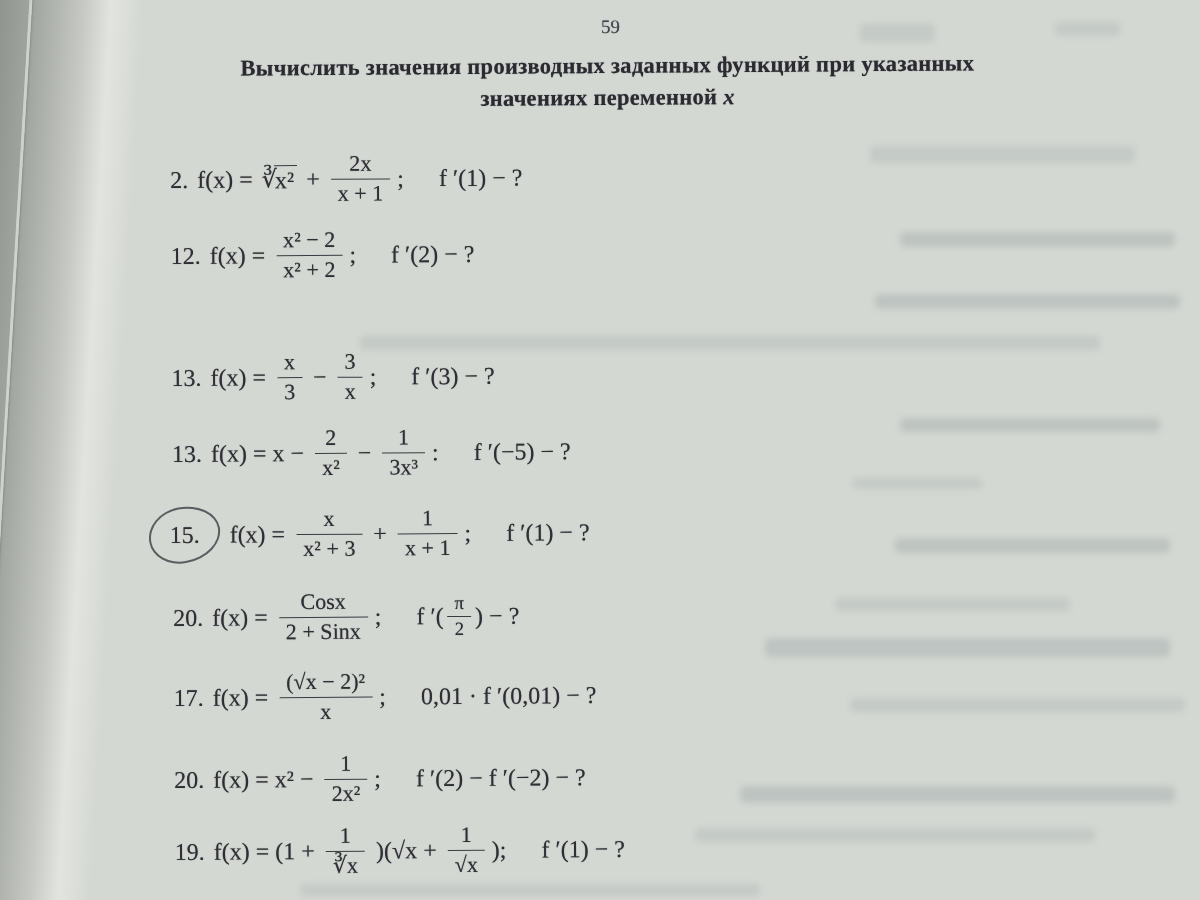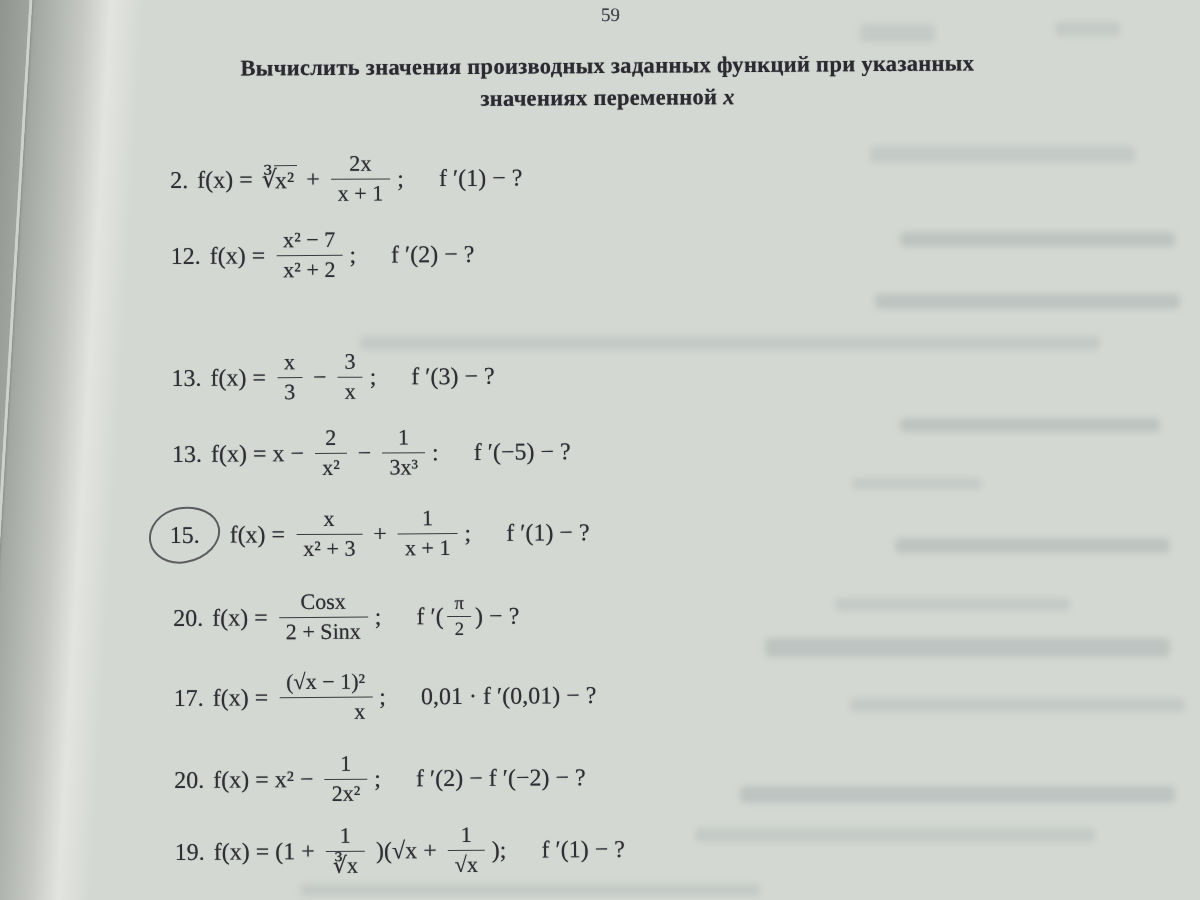--- a/index.html
+++ b/index.html
@@ -23,40 +23,40 @@
     transform:rotate(3.4deg);transform-origin:top left;
     background:linear-gradient(90deg,#676c67 0%,#868b85 25%,#a3a7a1 50%,#c6c9c3 72%,#e2e4df 85%,rgba(226,228,223,0) 100%);
   }
   .crease{
     position:absolute;left:30px;top:-10px;width:3px;height:930px;
     transform:rotate(3.4deg);transform-origin:top left;
     background:rgba(245,246,242,0.55);box-shadow:1px 0 2px rgba(90,95,90,0.35);
   }
   .content{position:absolute;left:0;top:0;width:1200px;height:900px;transform:rotate(-0.4deg);}
   .pageno{
-    position:absolute;left:604px;top:4px;font-size:19px;color:#43434a;
+    position:absolute;left:604px;top:16px;font-size:19px;color:#43434a;
     text-shadow:0 0 1px rgba(67,67,74,0.55);
   }
   .title{
     position:absolute;left:90px;top:50px;width:1040px;text-align:center;
     font-weight:bold;font-size:22.5px;line-height:32px;color:#2a2a30;
     text-shadow:0 0 1px rgba(42,42,48,0.6);letter-spacing:0.3px;
   }
   .title .it{font-style:italic;font-weight:bold;}
   .row{
     position:absolute;display:flex;align-items:center;gap:9px;
     font-size:24px;color:#2e2e34;text-shadow:0 0 1px rgba(46,46,52,0.55);
     white-space:nowrap;
   }
   .frac{
     display:inline-flex;flex-direction:column;vertical-align:middle;
     text-align:center;font-size:0.92em;line-height:1.12;margin:0 2px;
   }
   .frac .num{padding:0 7px 2px;display:block;}
-  .frac .den{border-top:1.7px solid #3a3a40;padding:2px 7px 0;display:block;text-align:right;}
+  .frac .den{border-top:1.7px solid #3a3a40;padding:2px 7px 0;display:block;}
   .rt{display:inline-flex;align-items:flex-start;}
   .rt-sign{letter-spacing:-1px;}
   .ol{border-top:1.7px solid #3a3a40;padding:1px 3px 0 1px;margin-left:-2px;}
   .sep{margin-left:-4px;}
   .query{margin-left:26px;display:inline-flex;align-items:center;gap:2px;}
   .qfrac{font-size:0.78em;}
   .circled{
     display:inline-flex;justify-content:center;align-items:center;
     width:68px;height:52px;margin:-4px 0 -4px -14px;
     border:2.6px solid rgba(70,70,76,0.85);
@@ -117,21 +117,21 @@
           <span class="den">x + 1</span>
         </span>
       <span class="sep">;</span>
       <span class="query">f ′(1) − ?</span>
     </div>
 
     <div class="row" style="left:172px;top:226px;">
       <span>12.</span>
       <span>f(x) =</span>
       <span class="frac">
-          <span class="num">x² − 7</span>
+          <span class="num">x² − 2</span>
           <span class="den">x² + 2</span>
         </span>
       <span class="sep">;</span>
       <span class="query">f ′(2) − ?</span>
     </div>
 
     <div class="row" style="left:172px;top:348px;">
       <span>13.</span>
       <span>f(x) =</span>
       <span class="frac">
@@ -196,21 +196,21 @@
             <span class="den">2</span>
           </span>
         <span>) − ?</span>
       </span>
     </div>
 
     <div class="row" style="left:172px;top:668px;">
       <span>17.</span>
       <span>f(x) =</span>
       <span class="frac">
-          <span class="num">(√x − 1)²</span>
+          <span class="num">(√x − 2)²</span>
           <span class="den">x</span>
         </span>
       <span class="sep">;</span>
       <span class="query">0,01 · f ′(0,01) − ?</span>
     </div>
 
     <div class="row" style="left:172px;top:750px;">
       <span>20.</span>
       <span>f(x) = x² −</span>
       <span class="frac">

